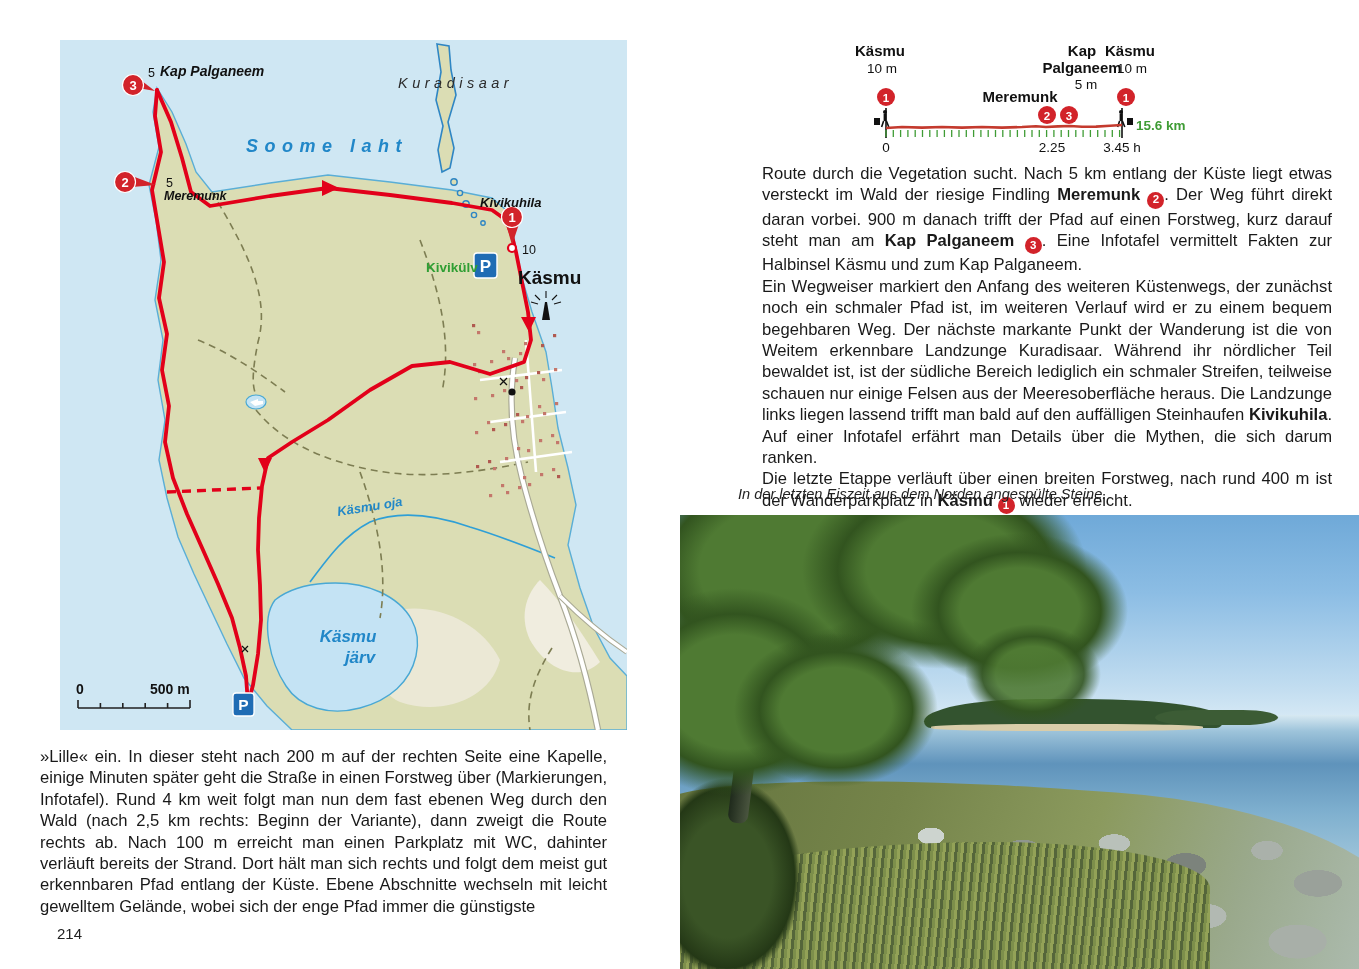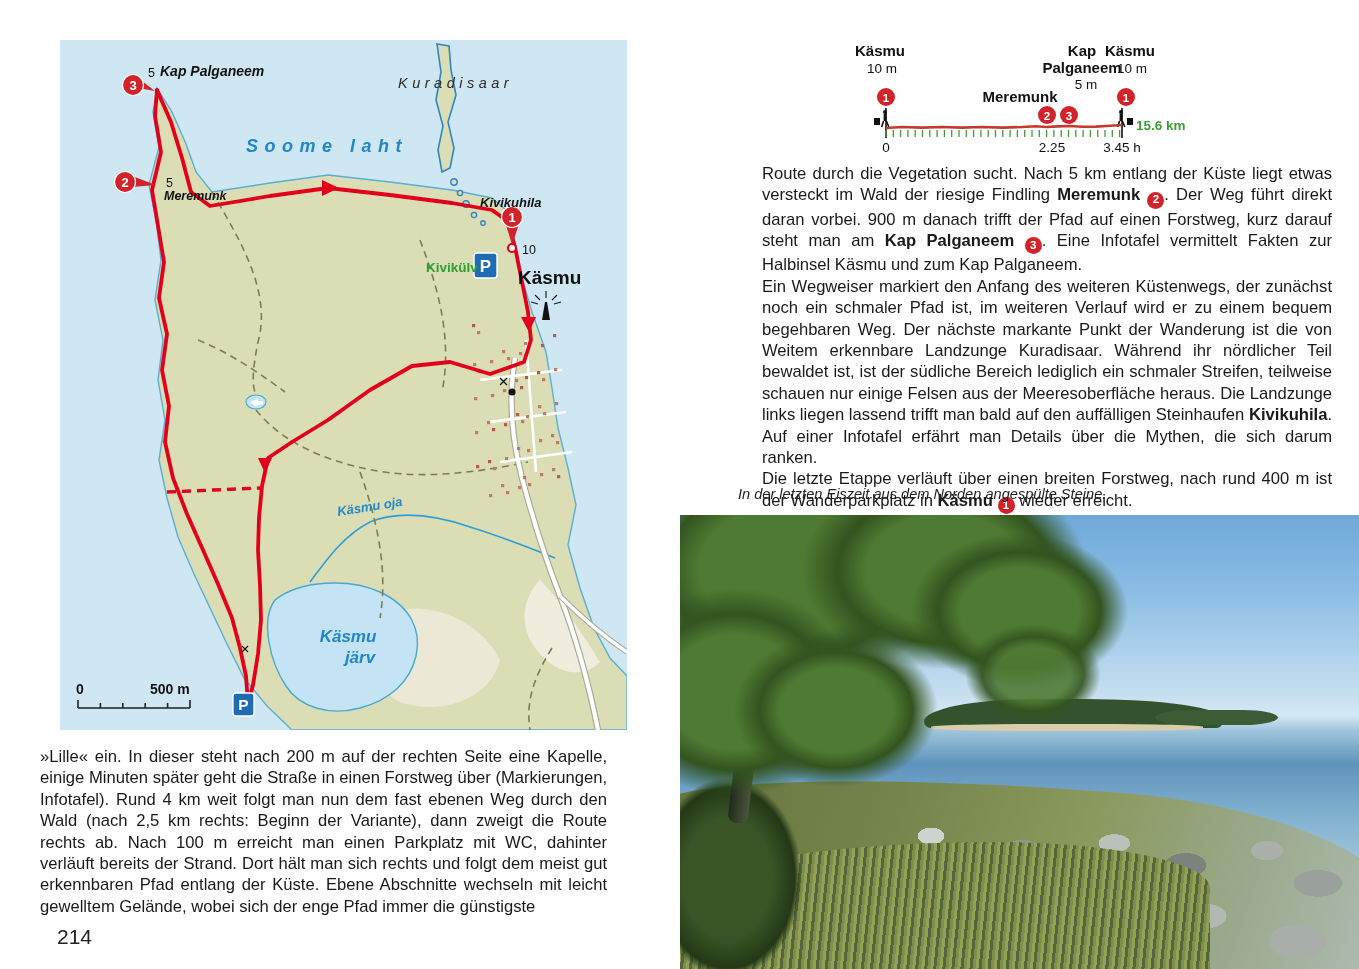--- a/index.html
+++ b/index.html
@@ -13,21 +13,21 @@
   .body-text{font-size:16.6px;line-height:21.4px;text-align:justify;color:#191919;}
   .left-text{position:absolute;left:40px;top:746px;width:567px;}
   .right-text{position:absolute;left:762px;top:163px;width:570px;}
   .right-text p{margin:0;}
   .bold{font-weight:700;}
   .inline-marker{display:inline-flex;align-items:center;justify-content:center;
      width:17px;height:17px;border-radius:50%;background:#d2232a;color:#fff;
      font-size:11.5px;font-weight:700;vertical-align:-3px;line-height:1;}
   .caption{position:absolute;left:738px;top:486px;width:570px;font-size:14.6px;
      font-style:italic;color:#222;}
-  .page-number{position:absolute;left:57px;top:925px;font-size:21px;color:#222;}
+  .page-number{position:absolute;left:57px;top:925px;font-size:15px;color:#222;}
   
   .photo{position:absolute;left:680px;top:515px;width:679px;height:454px;overflow:hidden;background:#9cc4e2;}
   .ph{position:absolute;}
   .sky{left:0;top:0;width:100%;height:49%;
      background:linear-gradient(to bottom,#6fa9d8 0%,#8cbde4 35%,#c2ddf0 78%,#e2f0f8 100%);}
   .sea{left:0;top:44%;width:100%;height:36%;
      background:linear-gradient(to bottom,#d7e9f2 0%,#9dc3da 10%,#5f93bb 30%,#7fb0cf 60%,#a9cbdd 100%);}
   .far-forest{left:36%;top:40.5%;width:44%;height:6.5%;background:#33532f;border-radius:45% 55% 8px 8px/90% 80% 8px 8px;}
   .far-forest2{left:70%;top:43%;width:18%;height:3.2%;background:#3c5c35;border-radius:50%/90%;}
   .beach{left:37%;top:46%;width:40%;height:1.6%;background:#d9cdaa;border-radius:40%;}

